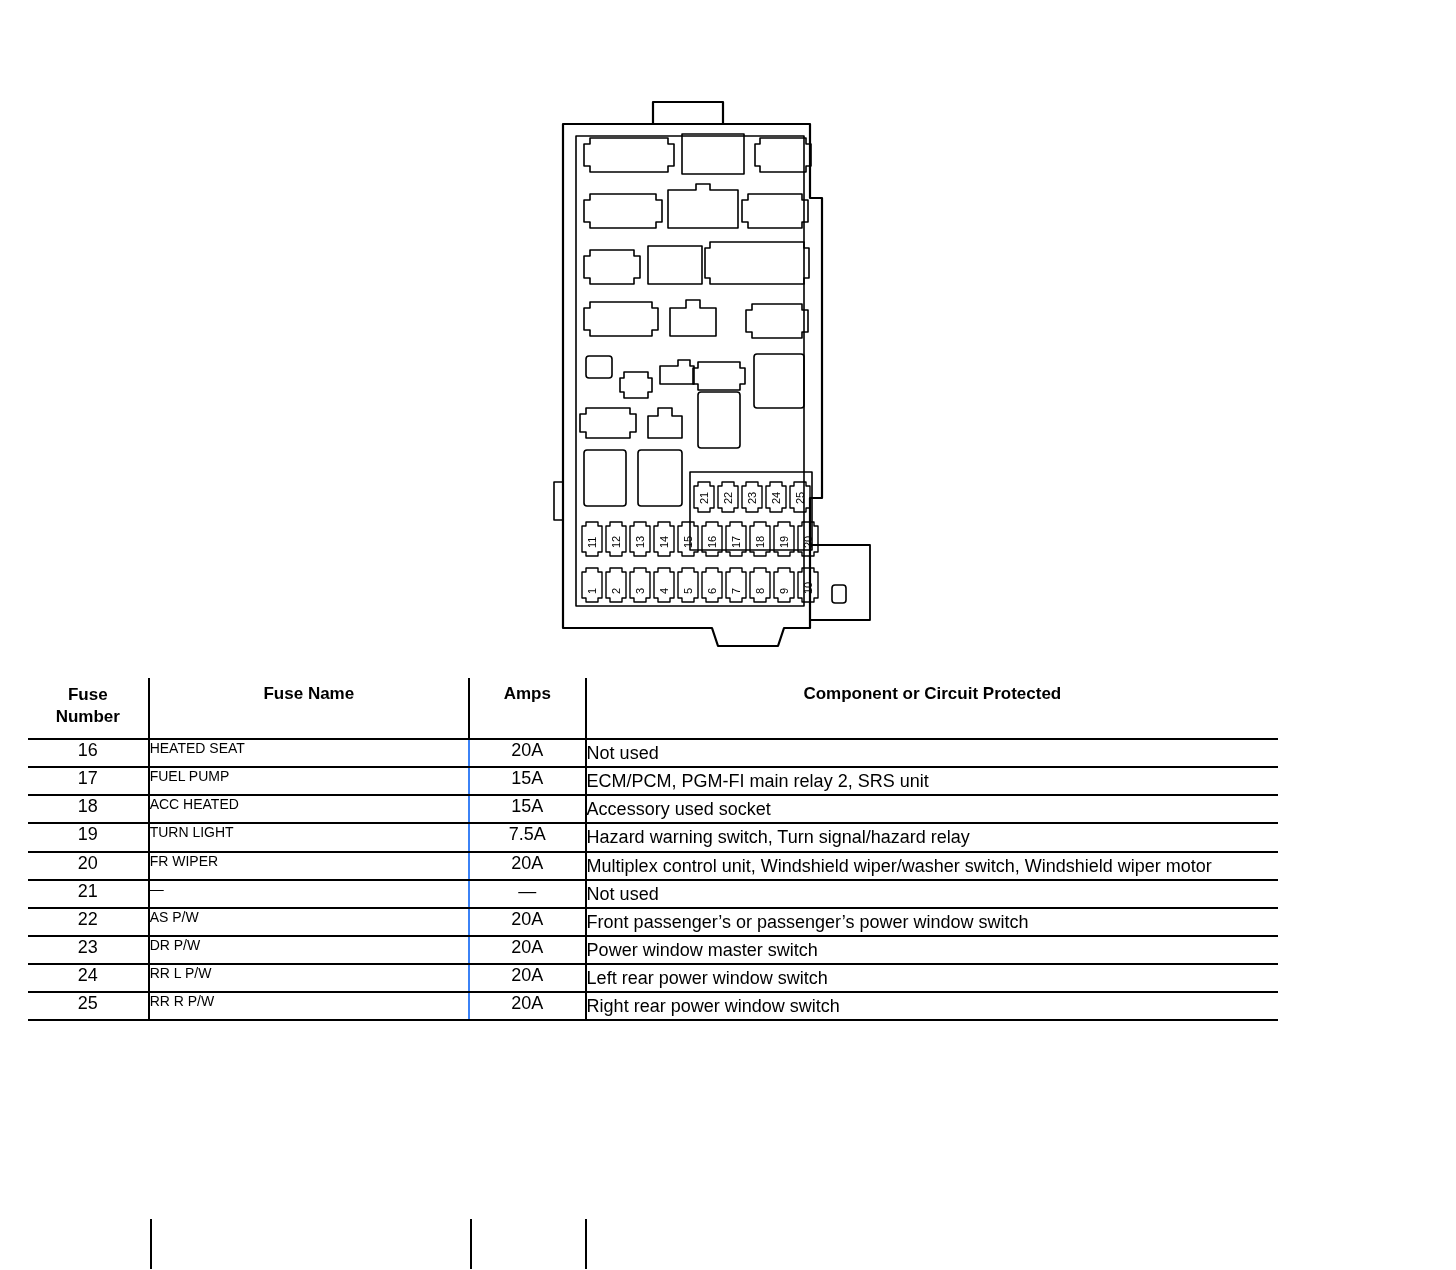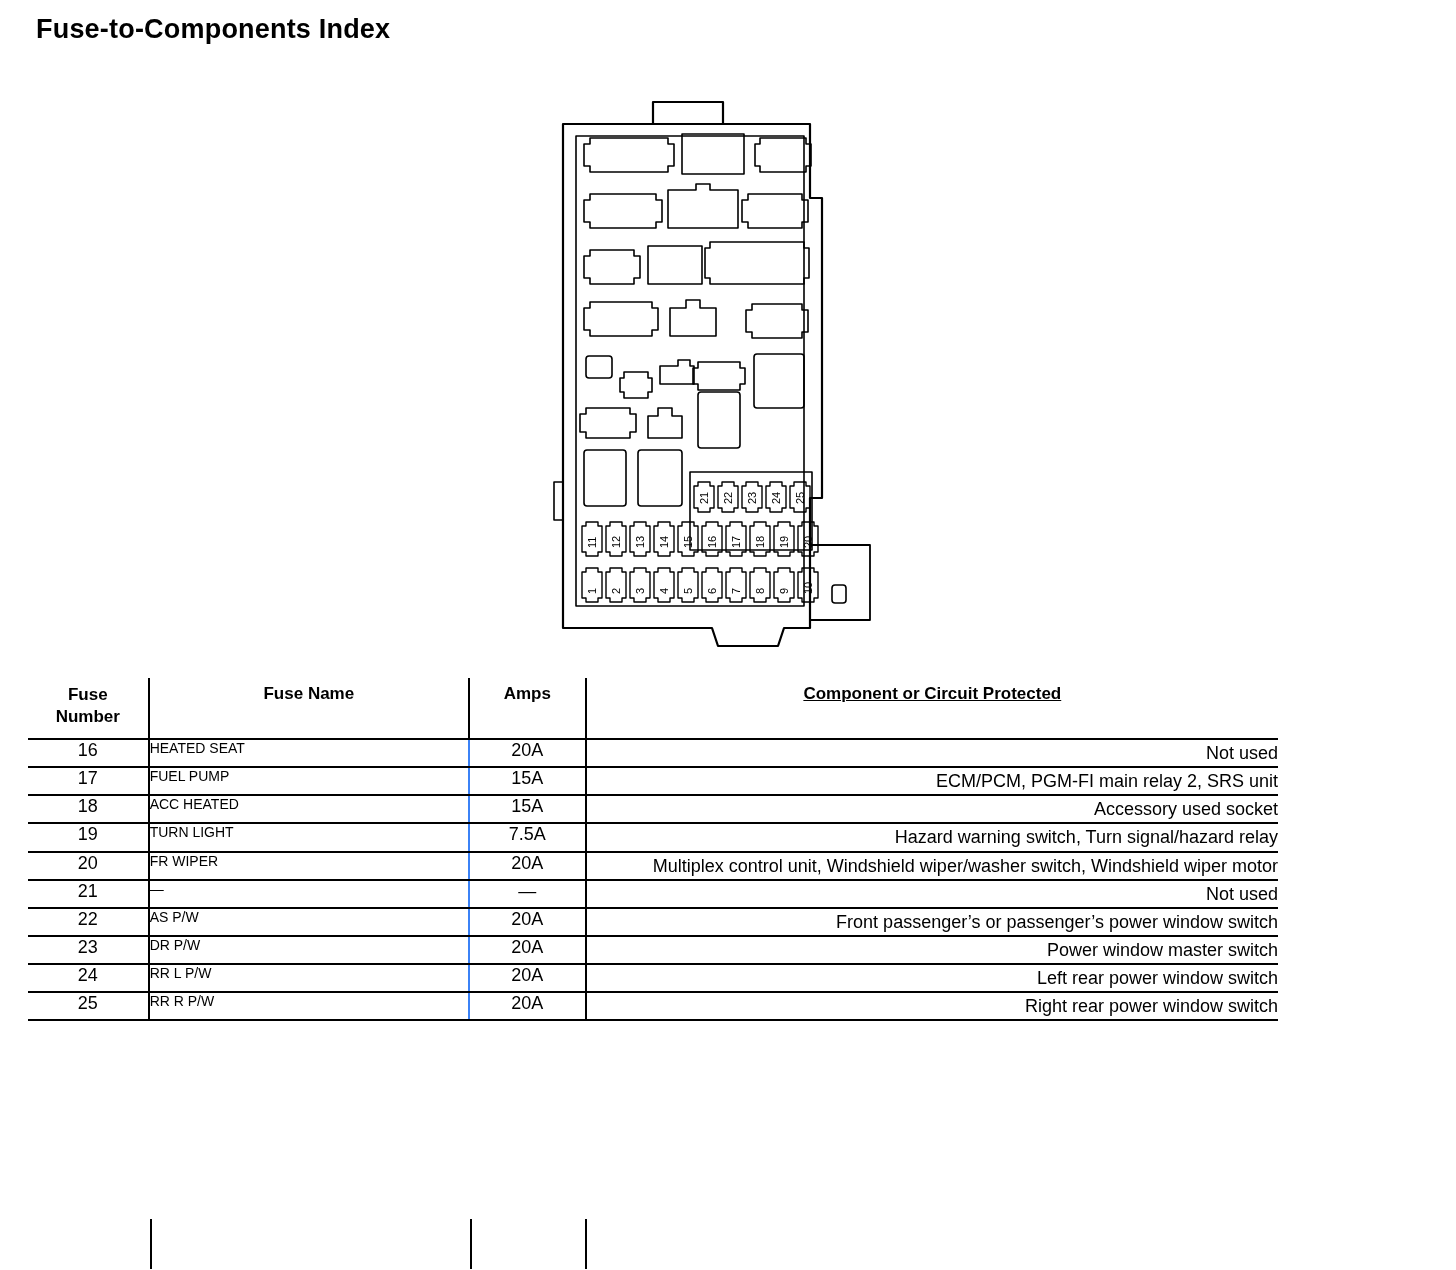--- a/index.html
+++ b/index.html
@@ -60,21 +60,21 @@
   .fuse-table tr.head-row th {
     font-weight: bold;
     font-size: 17px;
     text-align: center;
     padding-top: 6px;
     padding-bottom: 10px;
   }
   .col-num   { width: 120px; }
   .col-name  { width: 320px; margin-left: 20px; }
   .col-amps  { width: 115px; }
-  .col-desc  { width: 695px; text-decoration: underline; }
+  .col-desc  { width: 695px; }
 
   .cell-num {
     text-align: center;
     padding: 9px 0 9px 0;
     font-size: 18px;
   }
   .cell-name {
     padding: 9px 0 9px 22px;
     border-left: 2px solid #000;
     font-size: 14px;
@@ -83,21 +83,20 @@
     text-align: center;
     padding: 9px 0 9px 0;
     border-left: 2px solid #3b82f6;
     font-size: 18px;
   }
   .cell-desc {
     padding: 9px 12px 9px 16px;
     border-left: 2px solid #000;
     font-size: 18px;
     line-height: 1.45;
-    text-align: right;
   }
   .th-num, .th-name, .th-amps, .th-desc { position: relative; }
   .th-name, .th-amps, .th-desc { border-left: 2px solid #000; }
   .th-num div { line-height: 1.3; }
 
   
   .stub {
     position: absolute;
     left: 30px;
     top: 1219px;
@@ -110,21 +109,20 @@
     width: 0;
     border-left: 2px solid #000;
     height: 50px;
   }
 </style>
 </head>
 <body>
 
 <div class="page">
 
-  <div class="page-title">Fuse-to-Components Index</div>
 
   <div class="diagram">
     <svg width="400" height="560" viewBox="0 0 400 560" xmlns="http://www.w3.org/2000/svg" fill="none" stroke="#000" stroke-width="2.2" stroke-linejoin="round">
 
       <path d="M133 12 h70 v22 h-70 z"></path>
 
       <path d="M43 34 h247 v74 l12 0 v300 l-12 0 v130 h-26 l-6 18 h-60 l-6 -18 h-149 z"></path>
 
       <path d="M56 46 h228 v470 h-228 z" stroke-width="1.6"></path>
 

